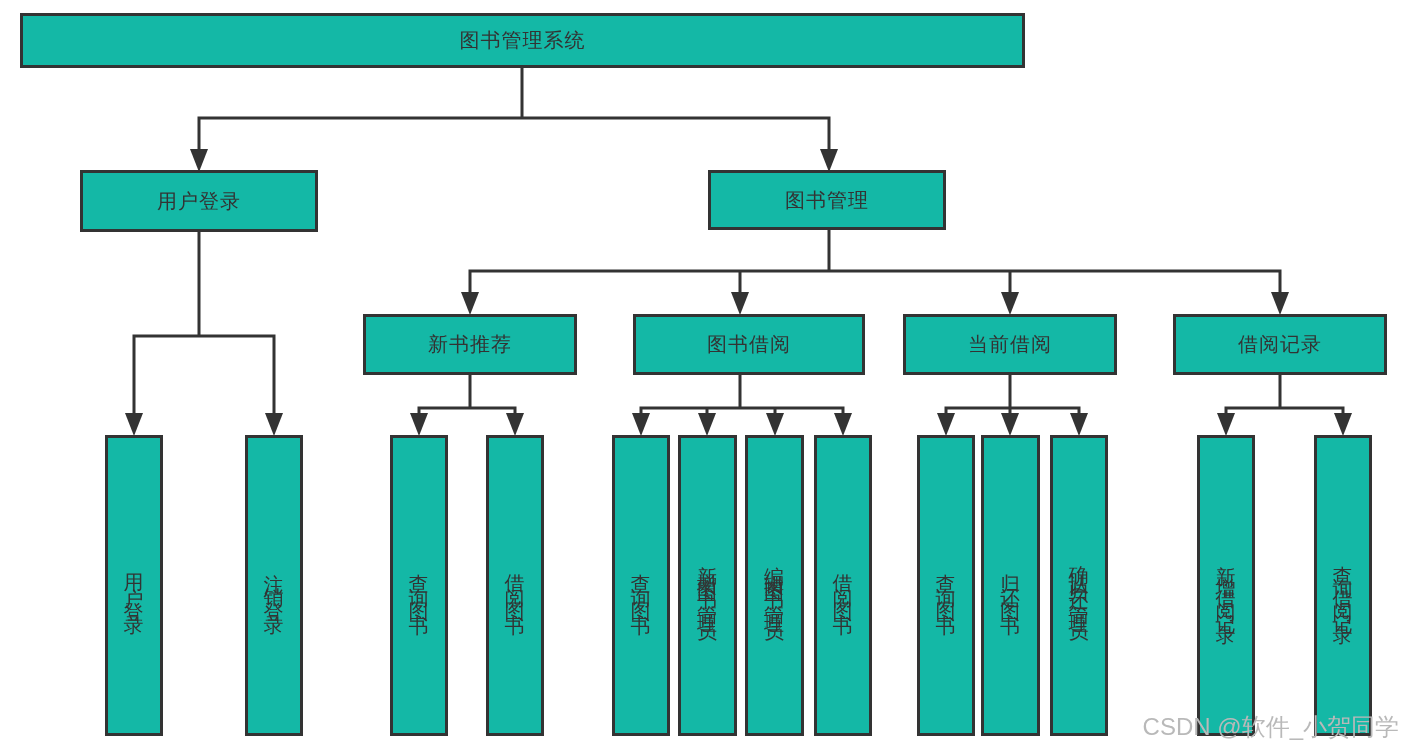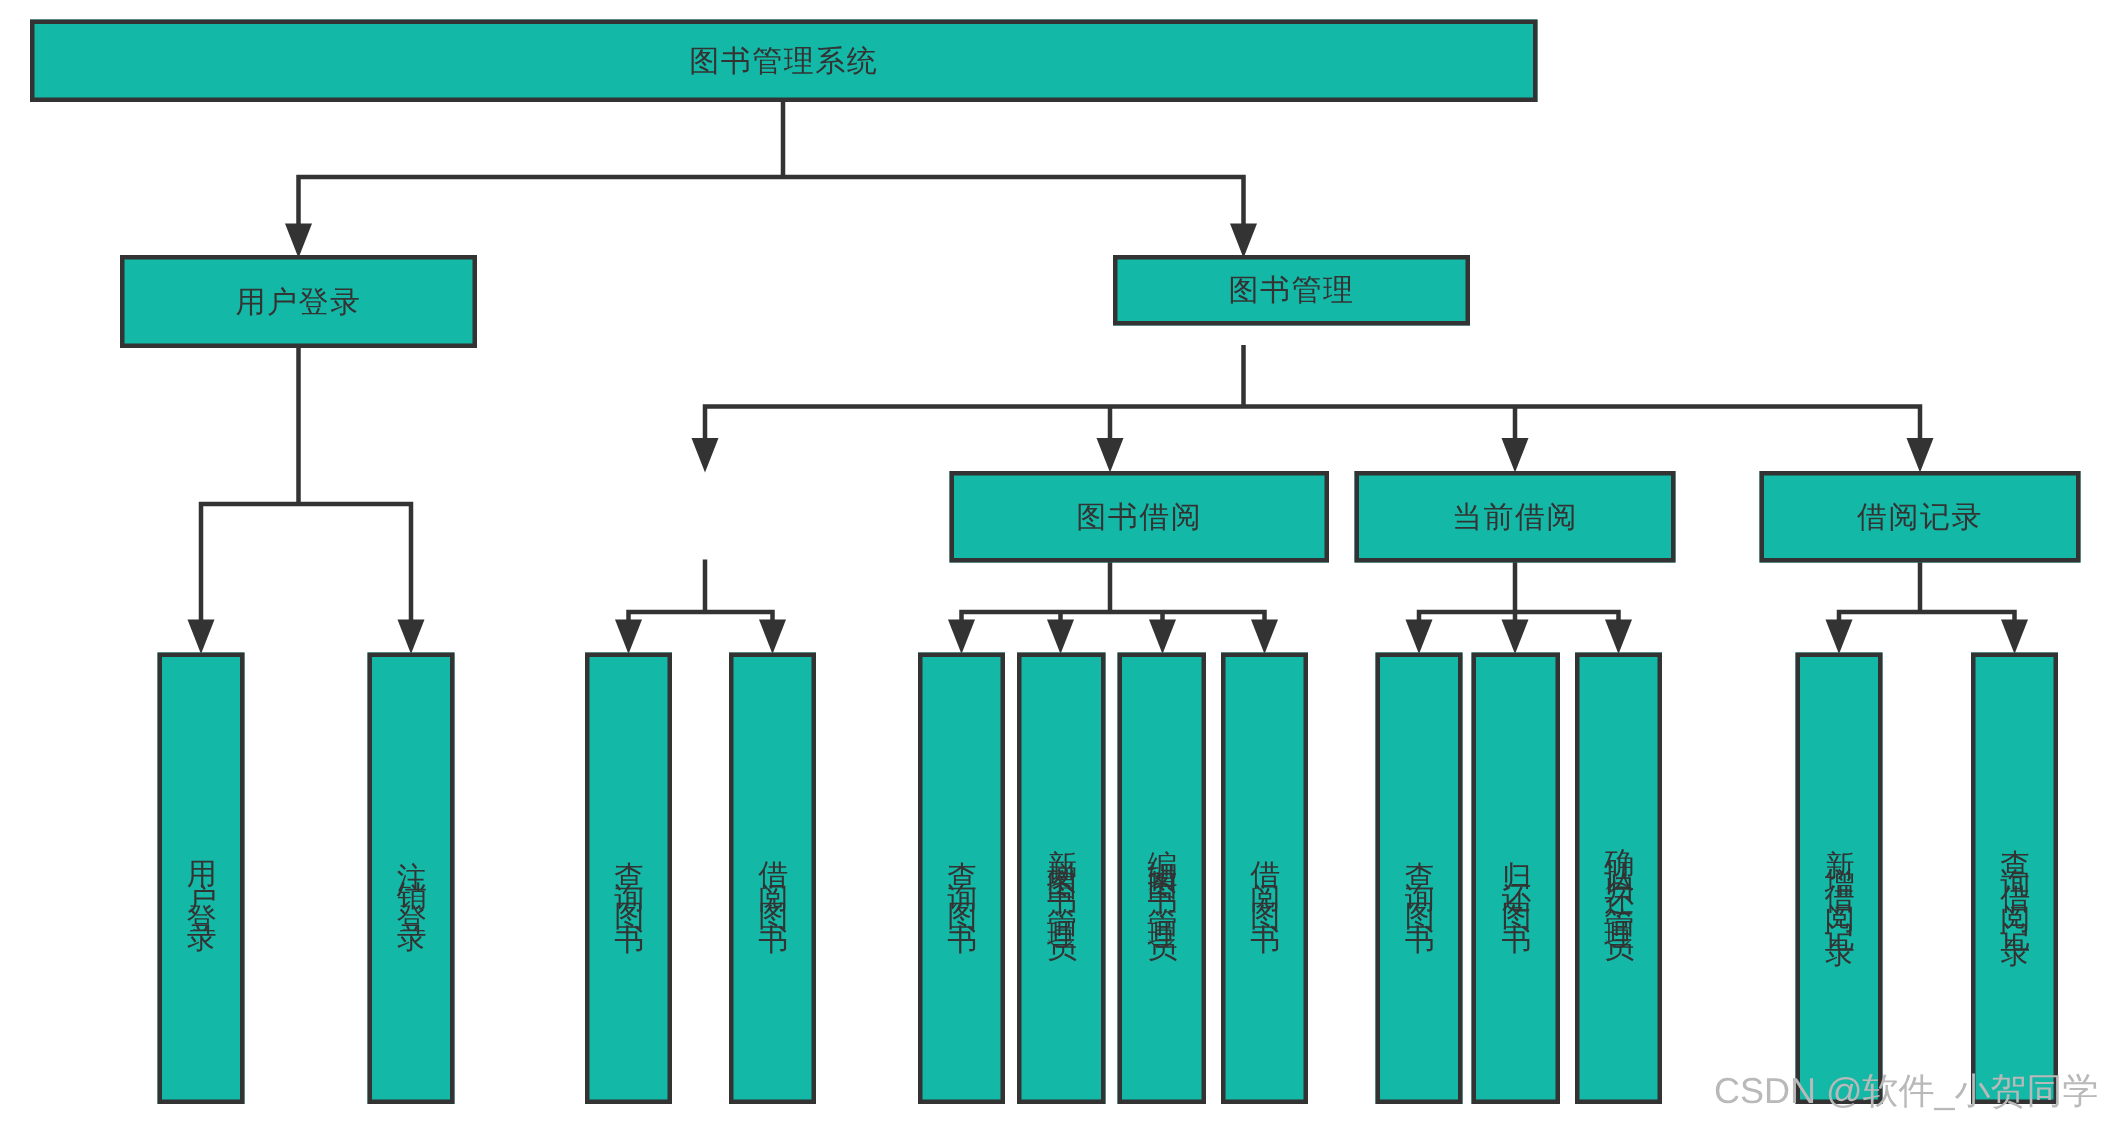--- a/index.html
+++ b/index.html
@@ -98,25 +98,28 @@
     </g>
   </svg>
 
   <div class="node" style="left:20px;top:13px;width:1005px;height:55px">
     <span class="hlabel">图书管理系统</span>
   </div>
 
   <div class="node" style="left:80px;top:170px;width:238px;height:62px">
     <span class="hlabel">用户登录</span>
   </div>
-  <div class="node" style="left:742px;top:170px;width:238px;height:47px">
+  <div class="node" style="left:708px;top:170px;width:238px;height:60px">
     <span class="hlabel">图书管理</span>
   </div>
 
-  <div class="node" style="left:633px;top:314px;width:253px;height:61px">
+  <div class="node" style="left:363px;top:314px;width:214px;height:61px">
+    <span class="hlabel">新书推荐</span>
+  </div>
+  <div class="node" style="left:633px;top:314px;width:232px;height:61px">
     <span class="hlabel">图书借阅</span>
   </div>
   <div class="node" style="left:1173px;top:314px;width:214px;height:61px">
     <span class="hlabel">借阅记录</span>
   </div>
   <div class="node" style="left:903px;top:314px;width:214px;height:61px">
     <span class="hlabel">当前借阅</span>
   </div>
 
   <div class="node" style="left:105px;top:435px;width:58px;height:301px">

